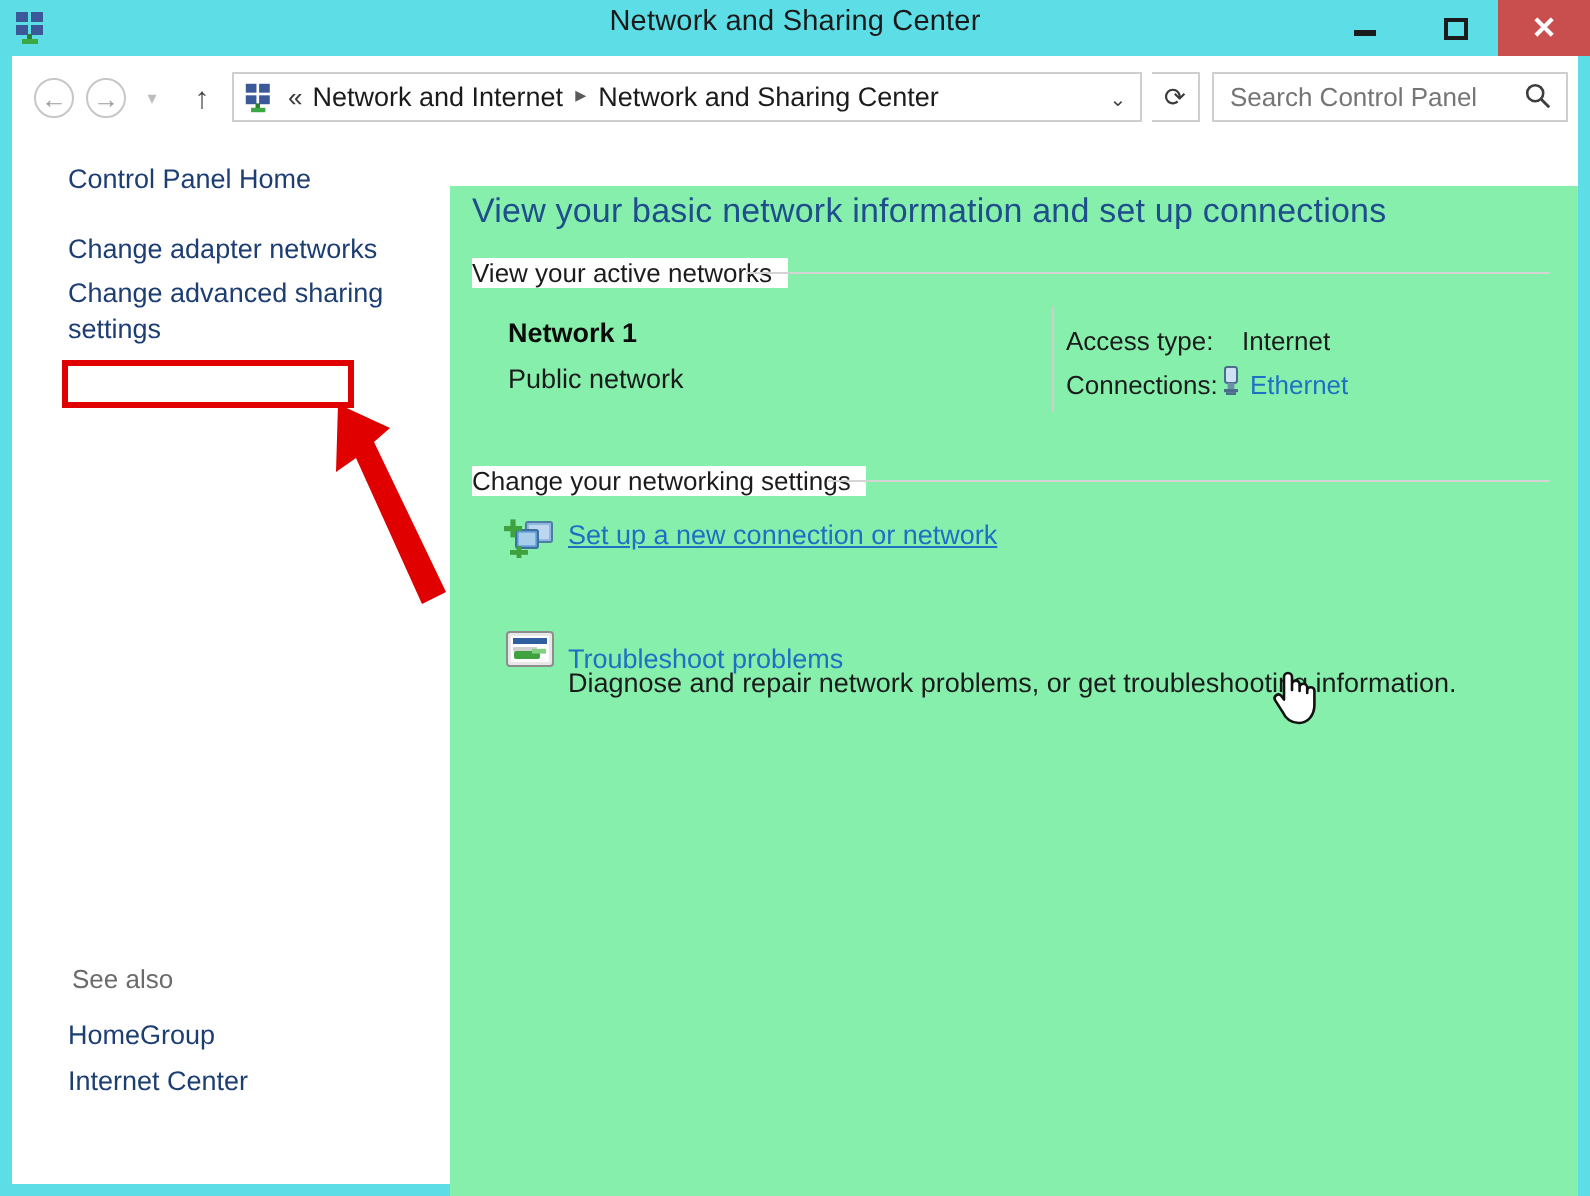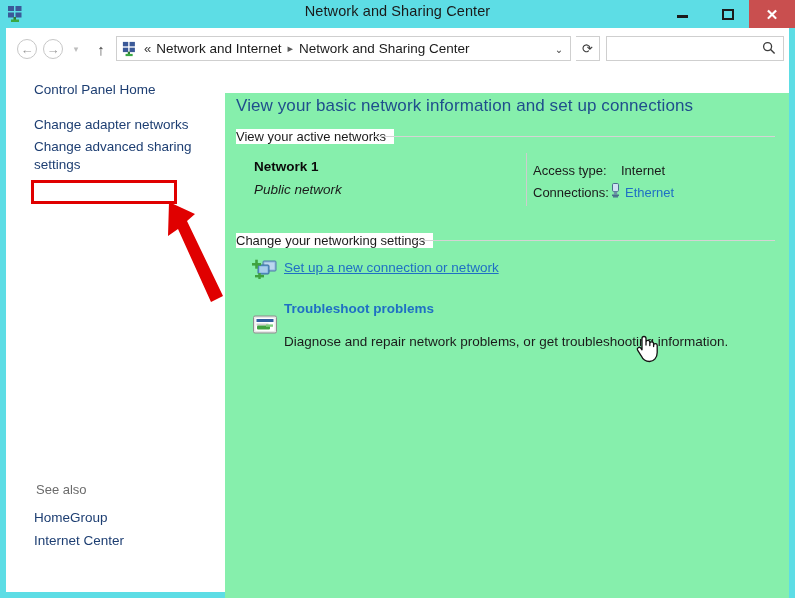--- a/index.html
+++ b/index.html
@@ -171,21 +171,21 @@
   #sec1-rule { left: 148px; top: 43px; width: 402px; }
   #sec2-head { top: 140px; }
   #sec2-rule { left: 189px; top: 147px; width: 361px; }
 
   #net-name {
     position: absolute; left: 29px; top: 66px;
     font-size: 13.5px; font-weight: bold; color: #0b0b0b;
   }
   #net-type {
     position: absolute; left: 29px; top: 89px;
-    font-size: 13.5px; color: #1b1b1b; font-style: italic;
+    font-size: 13.5px; color: #1b1b1b;
   }
   #net-divider {
     position: absolute; left: 301px; top: 60px; width: 1px; height: 53px;
     background: #cdcdcd;
   }
   .net-detail-label {
     position: absolute; left: 308px;
     font-size: 13px; color: #1b1b1b;
   }
   .net-detail-value {
@@ -211,22 +211,22 @@
     font-size: 13.5px; color: #1f6fc4; text-decoration: underline;
   }
   .task-desc {
     position: absolute;
     font-size: 13.5px; color: #1b1b1b;
   }
   #task1-icon { left: 26px; top: 165px; }
   #task1-link { left: 59px; top: 167px; }
   #task1-desc { left: 59px; top: 187px; }
   #task2-icon { left: 26px; top: 219px; }
-  #task2-link { left: 59px; top: 208px;
-                text-decoration: none; font-weight: bold; }
+  #task2-link { left: 59px; top: 229px;
+                text-decoration: none; }
   #task2-desc { left: 59px; top: 241px; }
 
   #hand-cursor {
     position: absolute; left: 409px; top: 240px;
     width: 26px; height: 30px; pointer-events: none;
   }
 </style>
 </head>
 <body>
 
@@ -287,20 +287,21 @@
       <span id="address-dropdown">
         <span>⌄</span>
       </span>
     </div>
 
     <div id="refresh-btn">
       <span>⟳</span>
     </div>
 
     <div id="searchbox">
+      <input id="search-input" type="text" placeholder="Search Control Panel" style="">
       <span id="search-icon">
         <svg width="14" height="14" viewBox="0 0 14 14">
           <circle cx="5.6" cy="5.6" r="4" fill="none" stroke="#3d3d3d" stroke-width="1.3"></circle>
           <line x1="8.6" y1="8.6" x2="12.6" y2="12.6" stroke="#3d3d3d" stroke-width="1.4"></line>
         </svg>
       </span>
     </div>
   </div>
 
   <div id="body">

